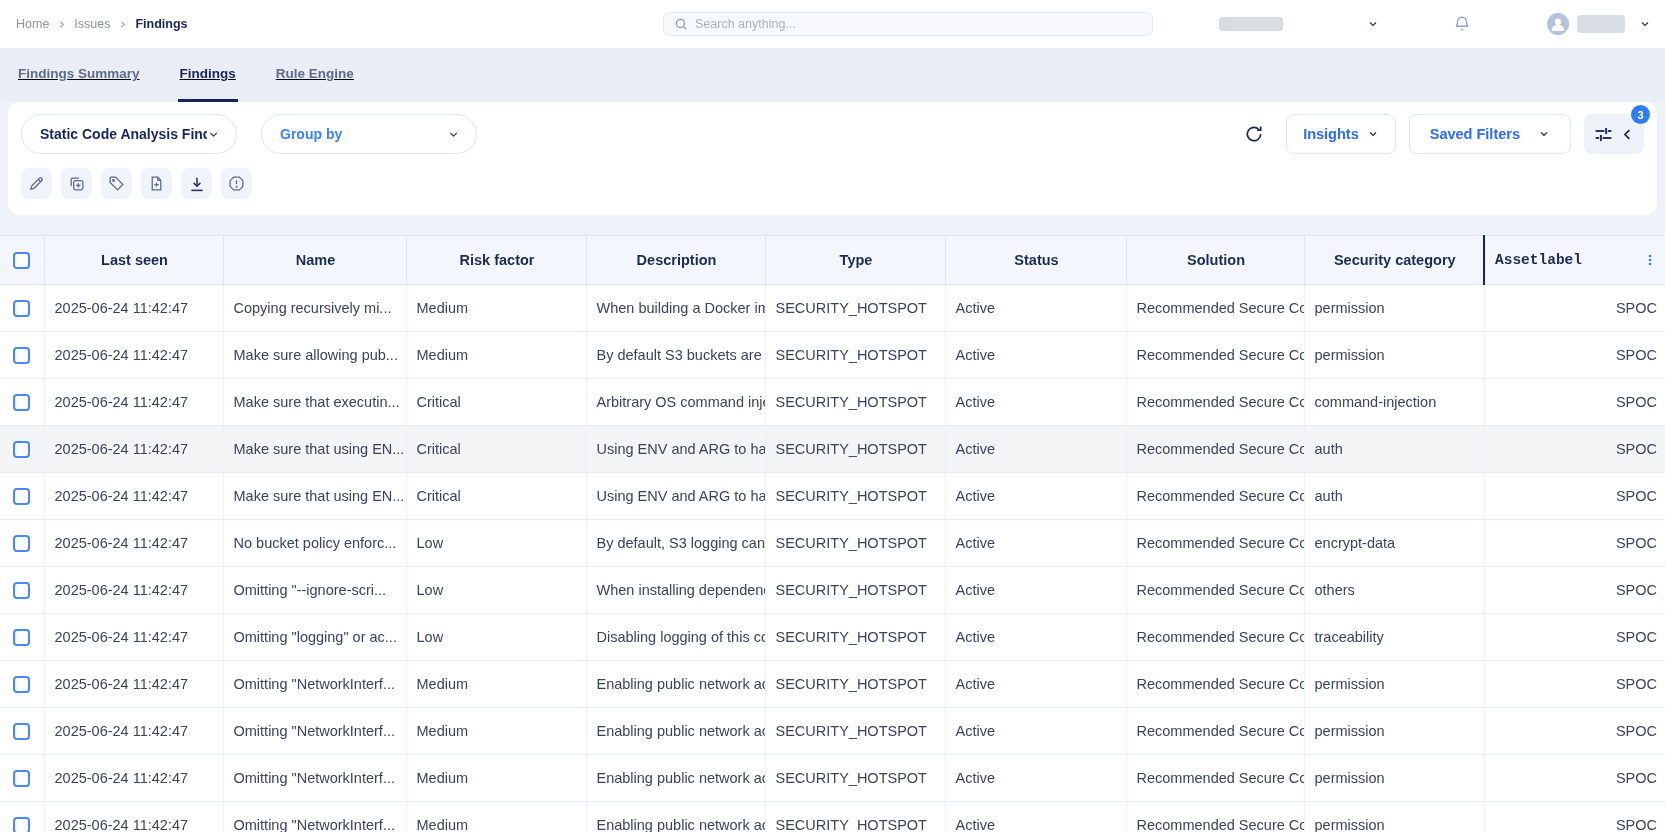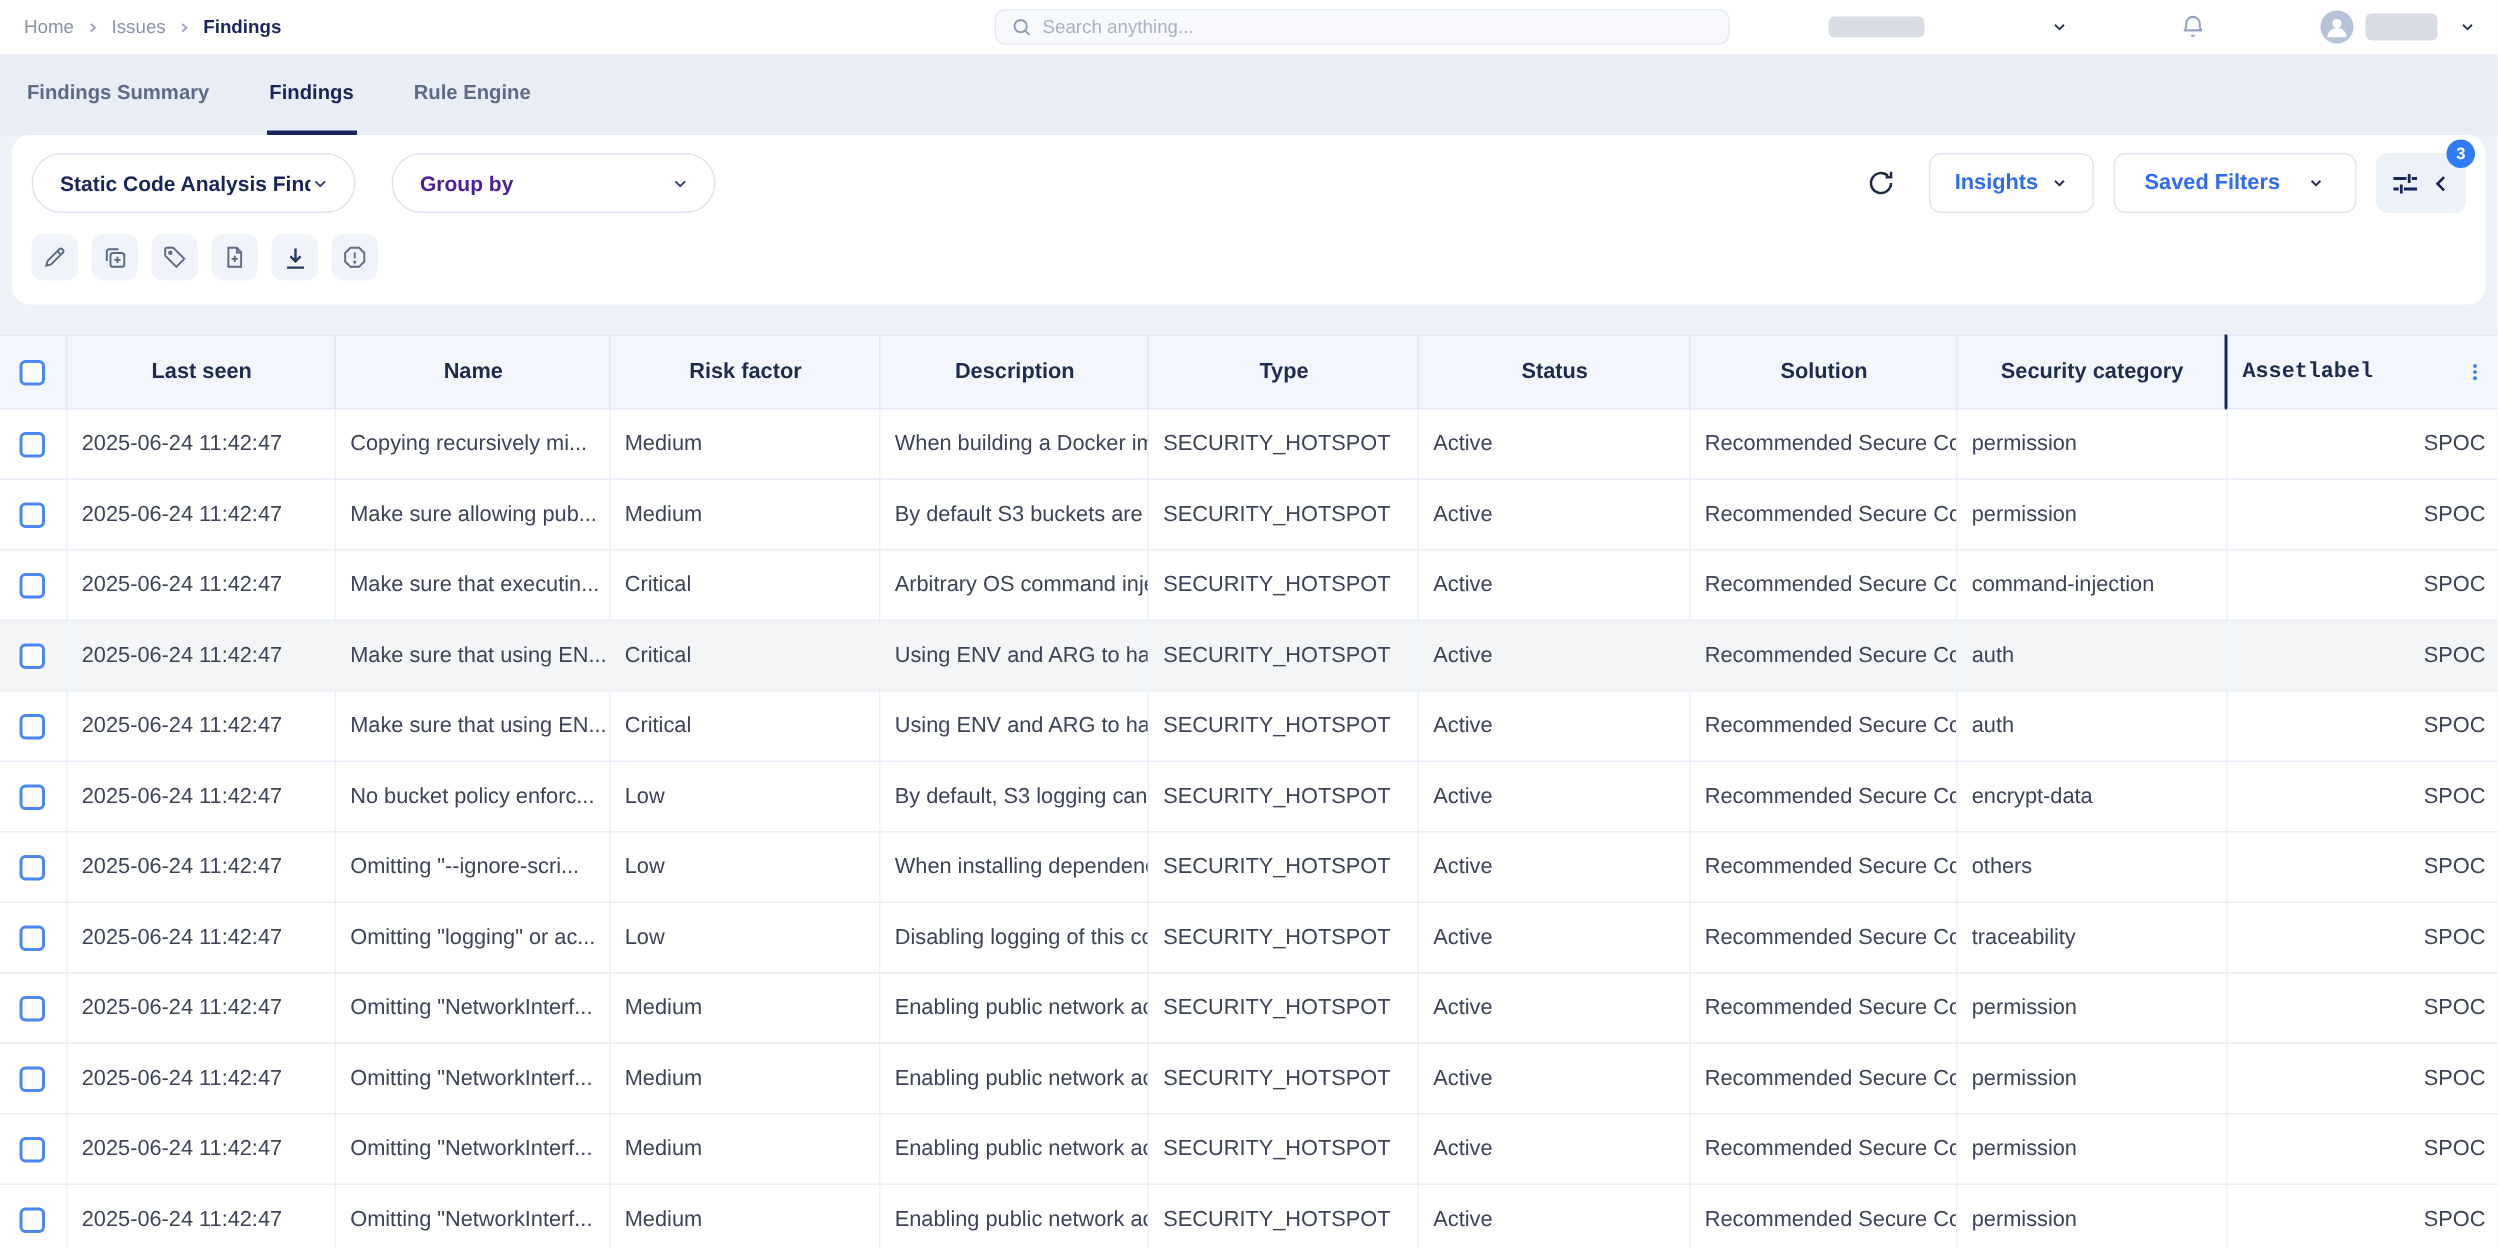--- a/index.html
+++ b/index.html
@@ -1,52 +1,52 @@
 <!DOCTYPE html>
 <html><head>
 <meta charset="utf-8">
 <style>
   * { margin:0; padding:0; box-sizing:border-box; }
   html,body { width:1665px; height:832px; overflow:hidden; background:#eef1f8;
     font-family:"Liberation Sans", sans-serif; }
 
   
-  .topbar { height:36px; background:#ffffff; display:flex; align-items:center; padding:0 14px 0 16px;gap:48px; }
+  .topbar { height:48px; background:#ffffff; display:flex; align-items:center; padding:0 14px 0 16px;gap:48px; }
   .crumbs { display:flex; align-items:center; gap:8px; font-size:12.5px; color:#8a93a8; }
   .crumb { color:#8a93a8; cursor:pointer; }
   .crumb.current { color:#17255a; font-weight:bold; }
   .crumb-sep { display:flex; align-items:center; color:#9aa3b5; }
   .topbar-spacer { flex:1; }
   .global-search { width:490px; height:24px; background:#f7f9fc; border:1px solid #e5eaf4;
     border-radius:7px; display:flex; align-items:center; padding:0 10px; gap:7px; margin-right:18px; }
   .global-search input { border:none; outline:none; background:transparent; font-size:12.5px;
     color:#a16207; width:100%; font-family:"Liberation Sans", sans-serif; }
   .global-search input::placeholder { color:#a9b2c3; }
   .redact { background:#d8dde4; border-radius:4px; display:inline-block; }
   .org-select { display:flex; align-items:center; width:160px; justify-content:space-between; margin-right:26px; cursor:pointer; }
   .icon-btn { display:flex; align-items:center; justify-content:center; cursor:pointer; }
   .bell { margin-right:28px; color:#94a3c0; }
   .user-chip { display:flex; align-items:center; gap:8px; cursor:pointer; }
   .avatar { width:22px; height:22px; border-radius:50%; background:#b6c2d9; display:flex; align-items:center; justify-content:center; }
 
   
-  .tabbar { height:54px; background:#e9edf6; display:flex; align-items:stretch; padding:0 16px; gap:36px; }
+  .tabbar { height:54px; background:#e9edf6; display:flex; align-items:stretch; padding:0 16px; gap:36px;text-decoration:underline; }
   .tab { display:flex; align-items:center; font-size:13.5px; font-weight:bold; color:#5d6b87;
     cursor:pointer; border-bottom:3px solid transparent; padding:0 2px; }
   .tab.active { color:#17255a; border-bottom-color:#17255a; }
 
   
   .card { background:#ffffff; margin:0 8px; border-radius:12px; padding:10px 13px 16px 13px; }
   .filter-row { display:flex; align-items:center; height:44px; }
   .pill { height:40px; border:1px solid #dfe5f1; border-radius:20px; background:#fff;
     display:flex; align-items:center; justify-content:space-between; padding:0 16px 0 18px; cursor:pointer; }
   .pill-type { width:216px; margin-right:24px; }
   .pill-group { width:216px; }
   .pill .lbl { font-size:14px; font-weight:bold; color:#17255a; white-space:nowrap; overflow:hidden; }
-  .pill-group .lbl { font-weight:bold; color:#4c1d95; }
+  .pill-group .lbl { font-weight:bold; color:#3b82f6; }
   .chev { color:#33406b; display:flex; align-items:center; }
   .filter-right { margin-left:auto; display:flex; align-items:center; }
   .refresh-btn { color:#1f2a44; margin-right:22px; }
   .btn-outline { height:40px; background:#fff; border:1px solid #e1e7f2; border-radius:8px;
     display:flex; align-items:center; gap:8px; padding:0 16px; cursor:pointer; margin-right:13px; }
   .btn-outline .lbl { color:#2e6bf0; font-size:14.5px; font-weight:bold; }
   .btn-outline .chev { color:#1f2a44; }
   .filter-toggle { position:relative; height:40px; background:#edf1f8; border-radius:8px;
     display:flex; align-items:center; gap:6px; padding:0 9px; cursor:pointer; color:#17255a; }
   .badge { position:absolute; top:-9px; right:-6px; width:19px; height:19px; border-radius:50%;

